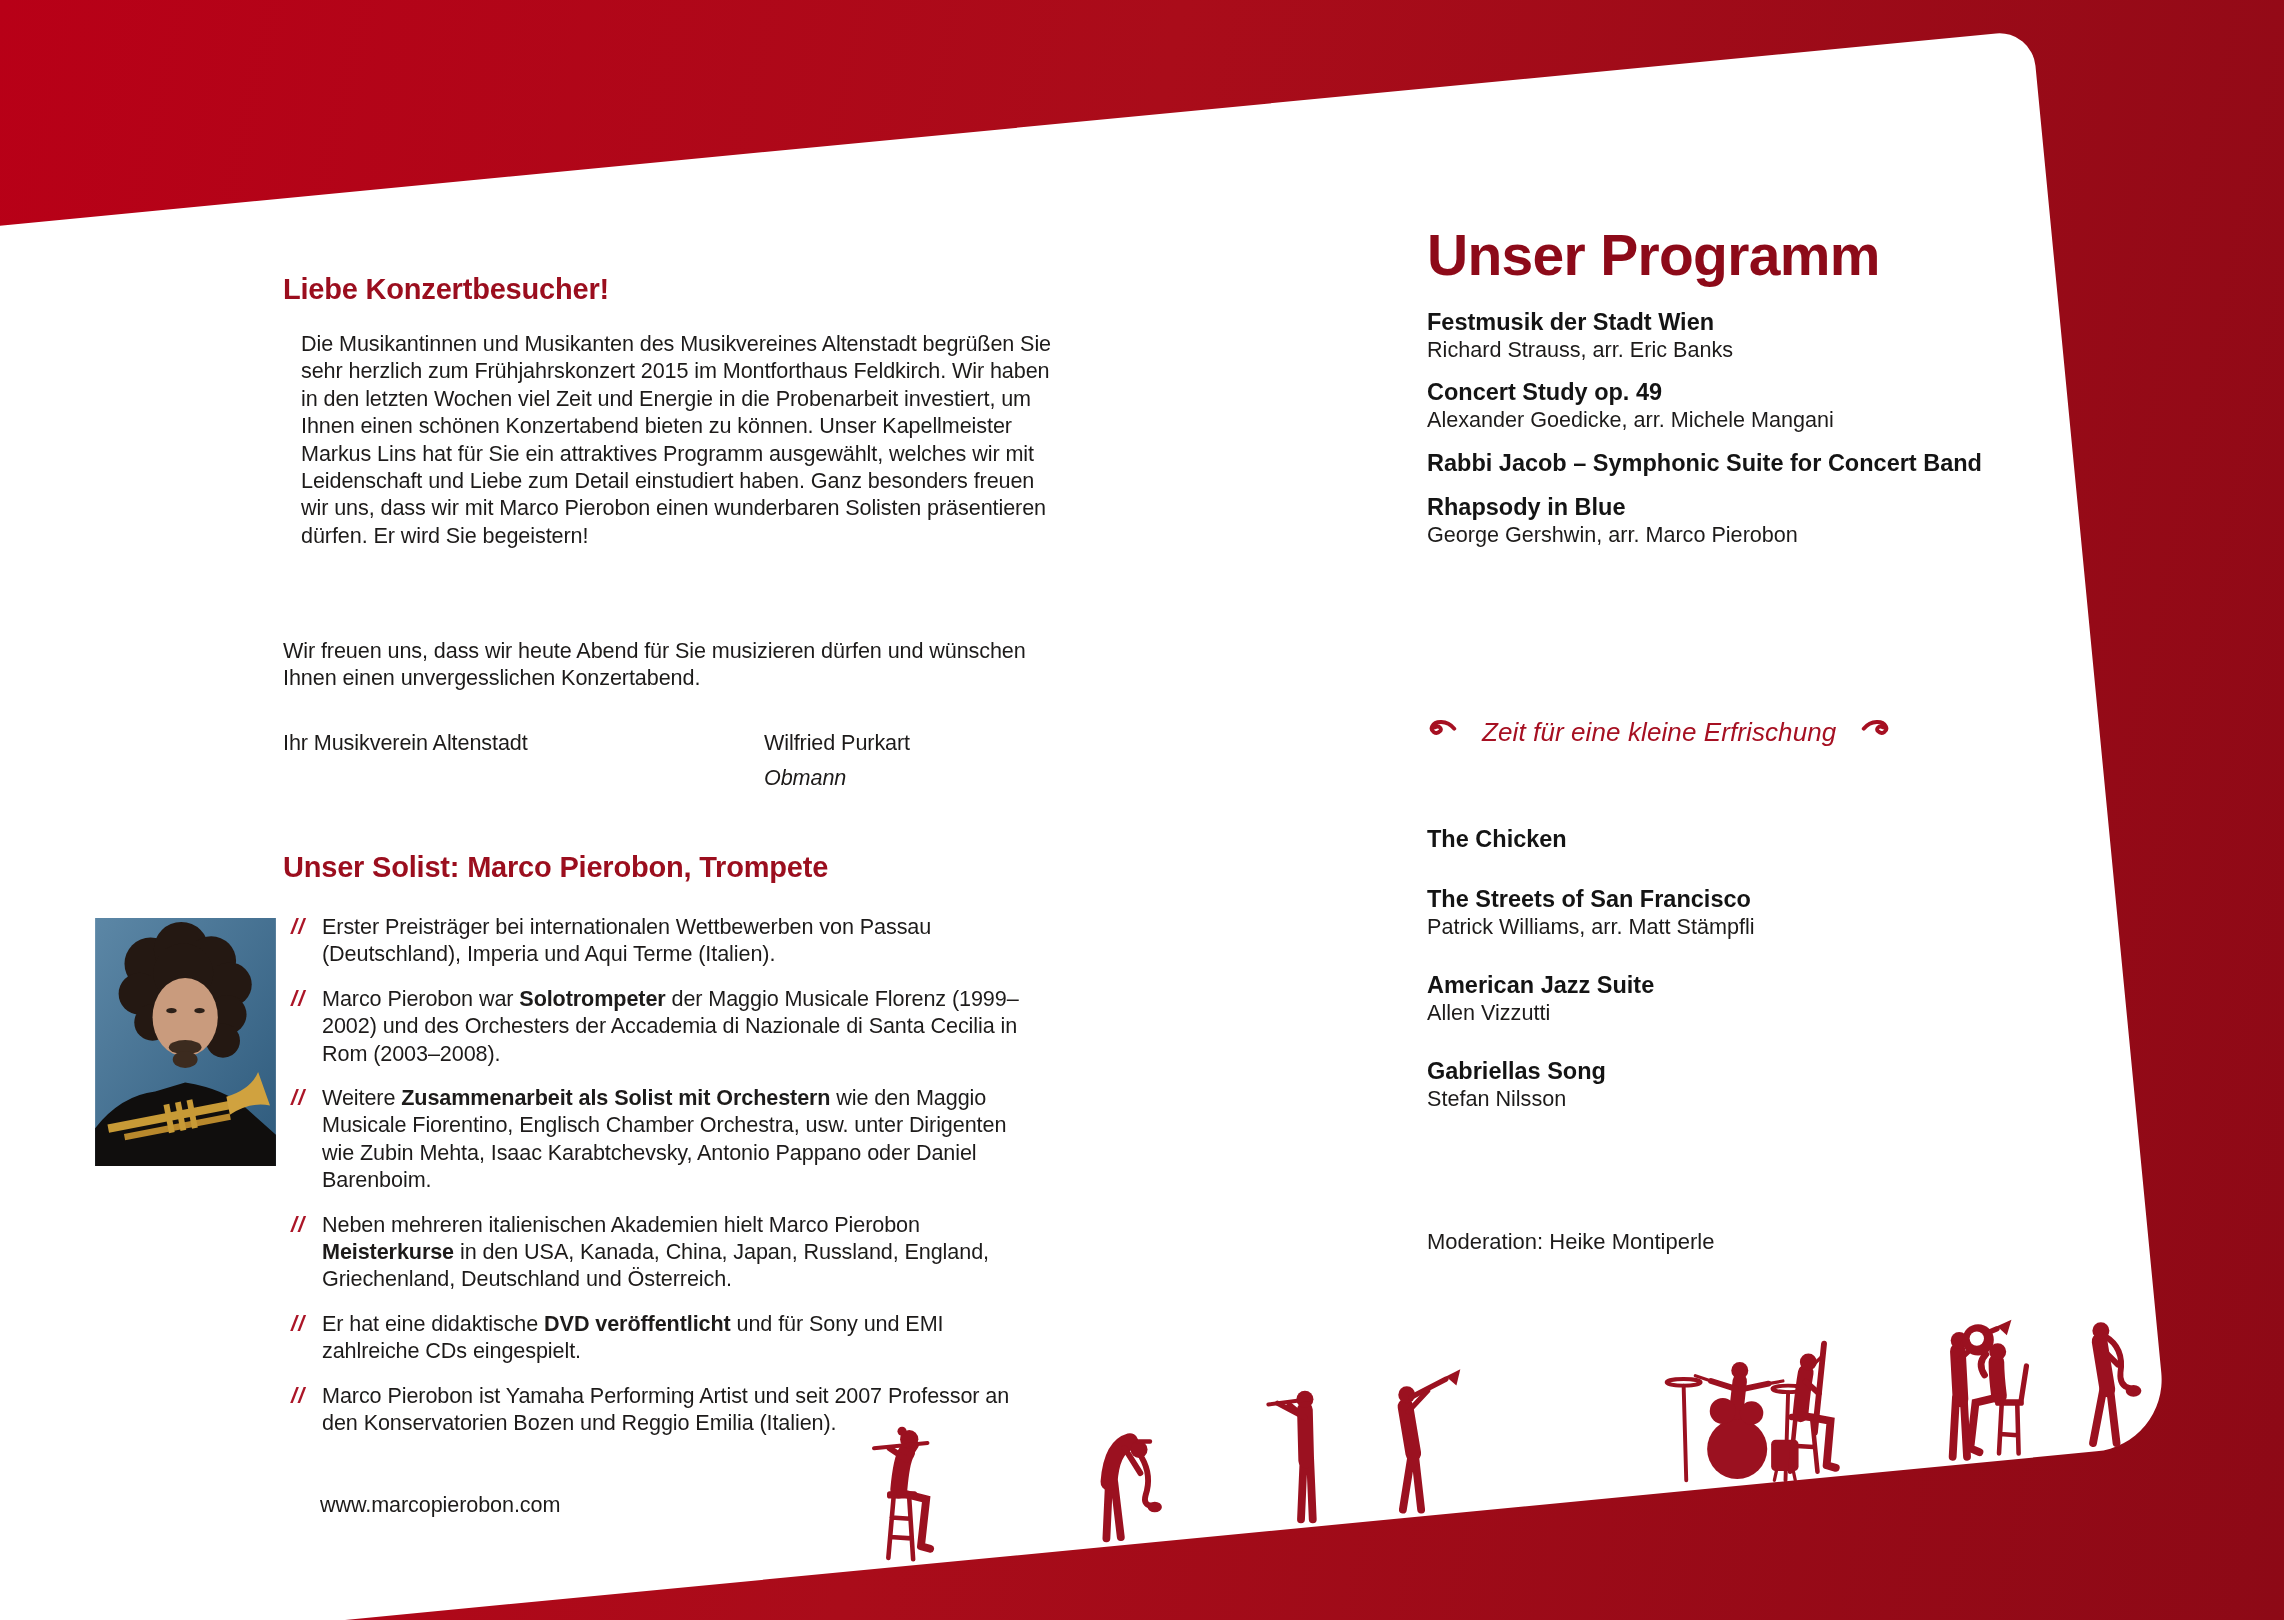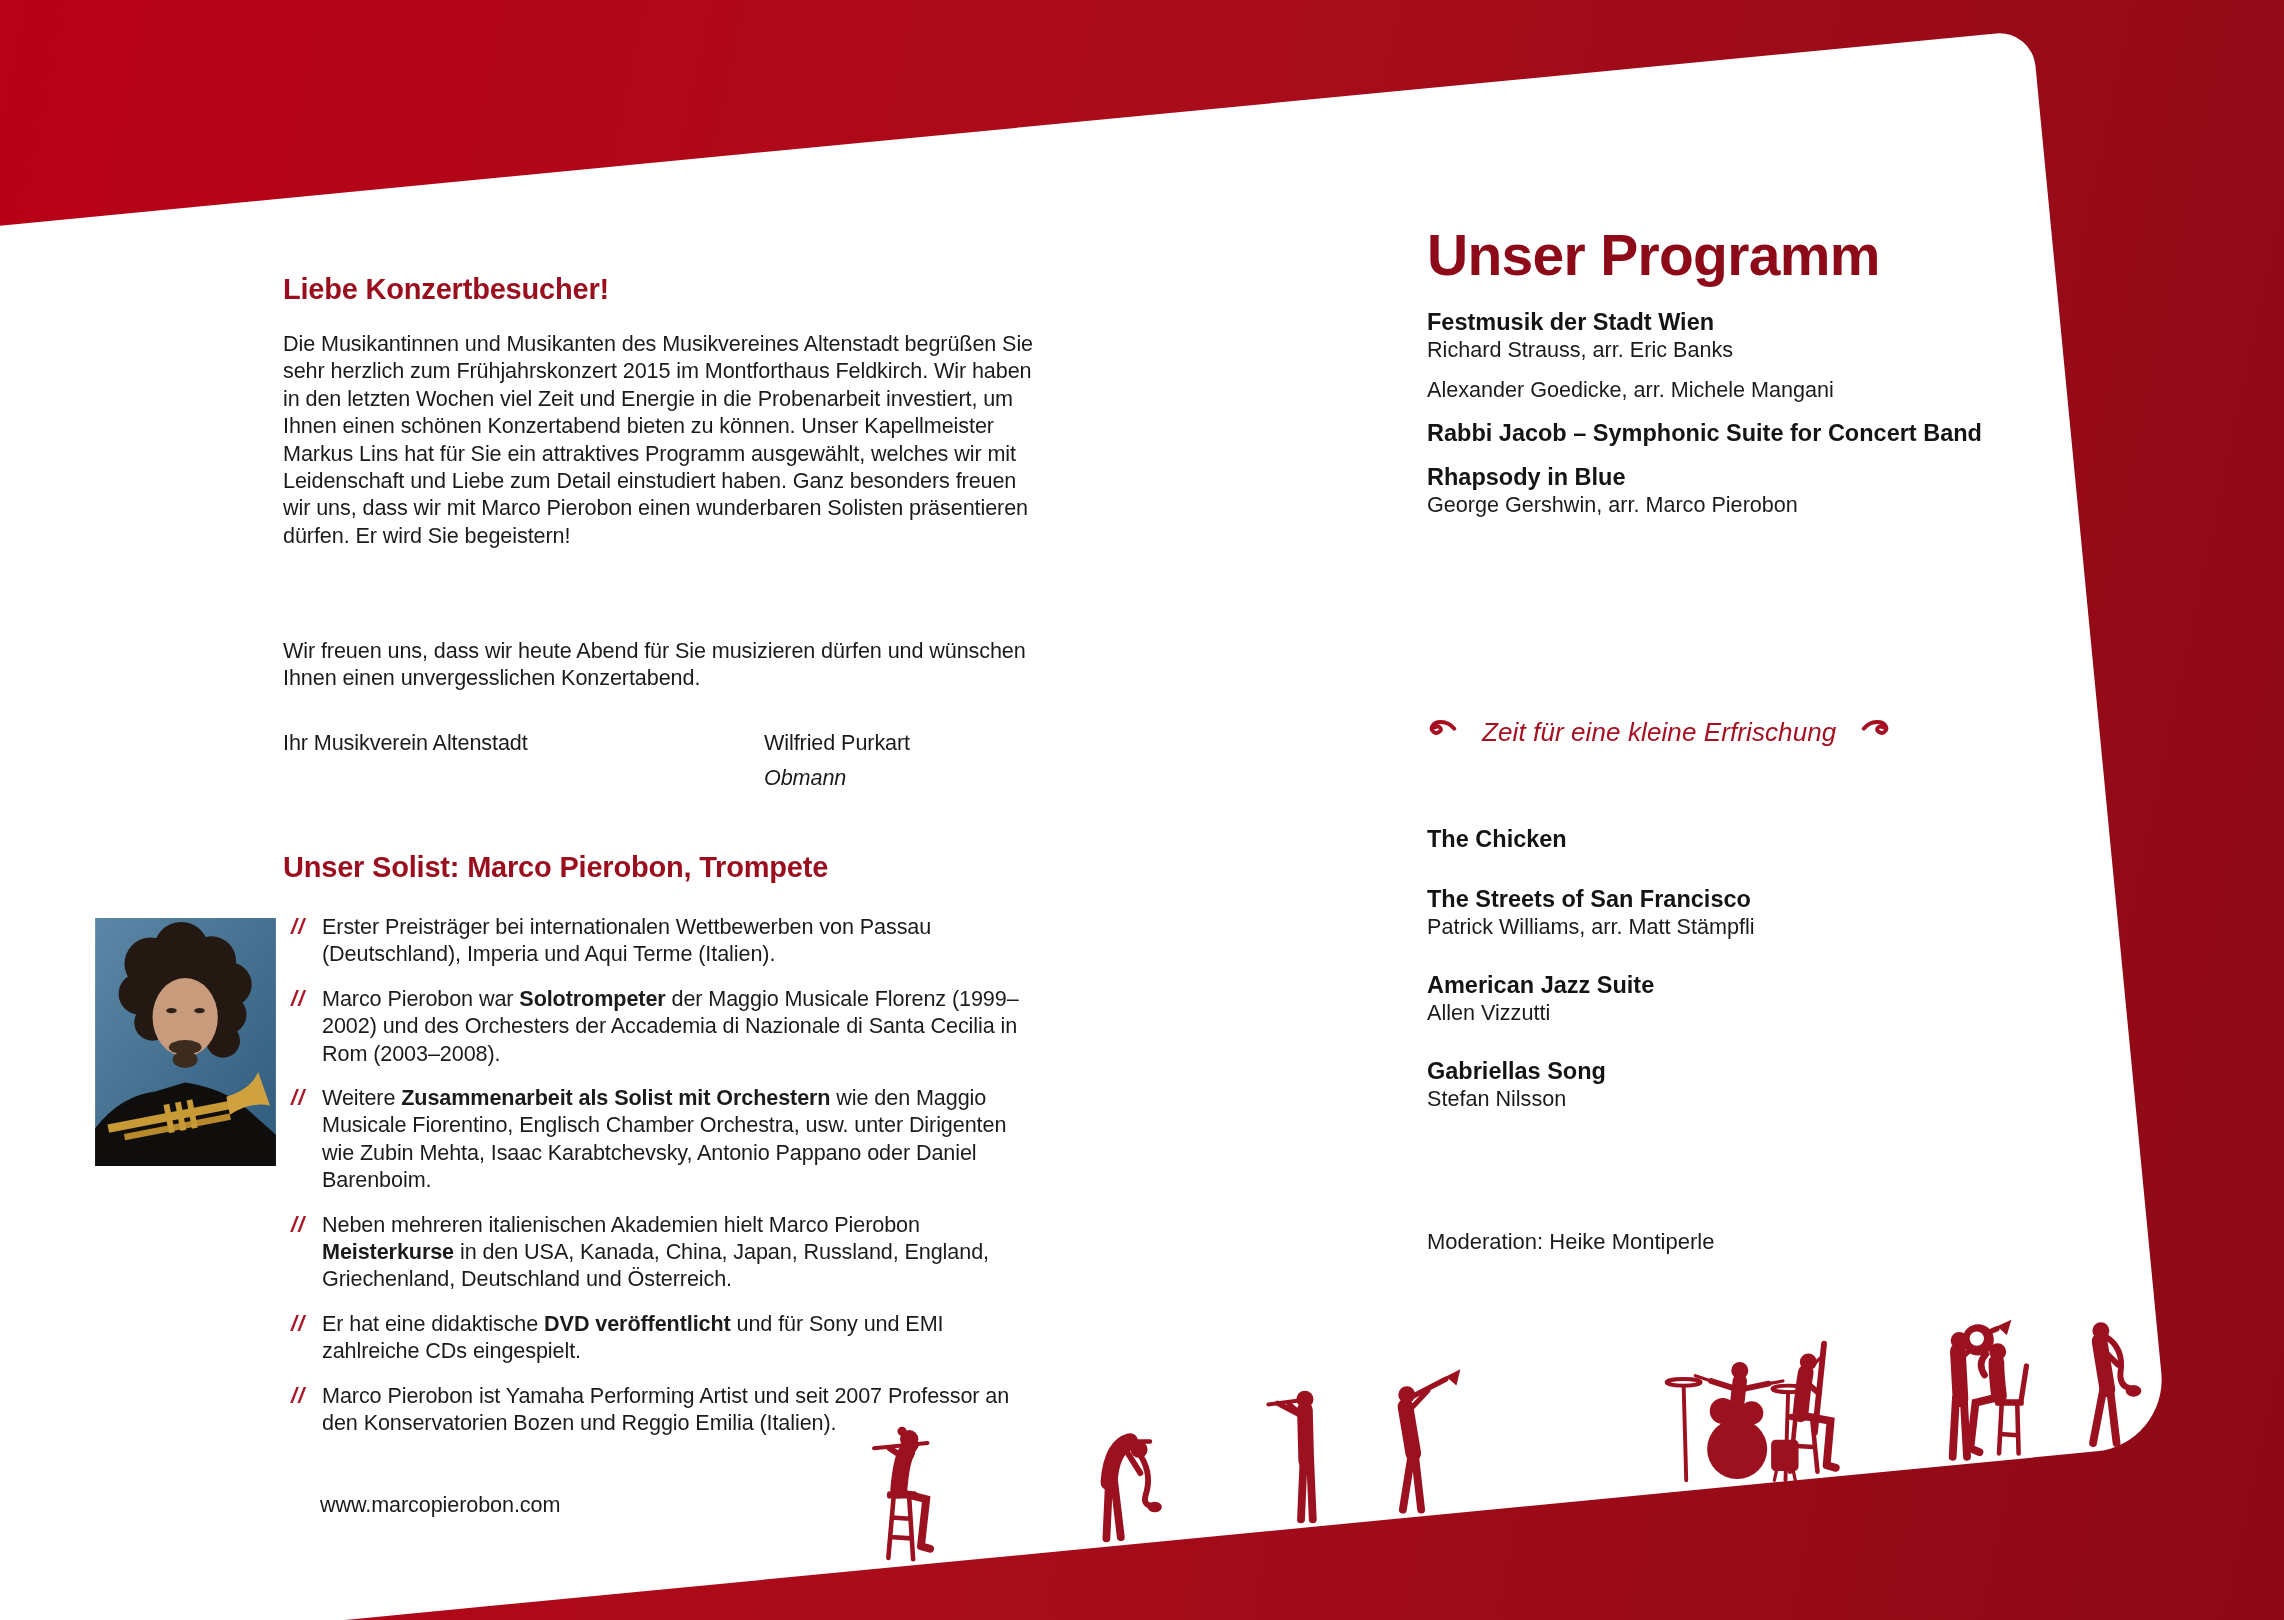--- a/index.html
+++ b/index.html
@@ -10,21 +10,21 @@
       background:linear-gradient(102deg,#b80017 0%,#aa0c1a 45%,#8d0916 100%);}
   
   .plate{position:absolute;left:-385px;top:30px;width:2417px;height:1421px;
          background:#ffffff;border-radius:36px 36px 72px 52px;
          transform:rotate(-5.5deg);transform-origin:top right;}
   .col{position:absolute;}
   
   .h-red{font-weight:700;font-size:29px;color:#9b0e1e;letter-spacing:-0.2px;}
   .body-txt{font-size:21.6px;line-height:27.4px;letter-spacing:-0.1px;}
   .left-greeting{left:283px;top:273px;text-align:right;}
-  .left-para1{left:283px;top:330px;width:761px;}
+  .left-para1{left:301px;top:330px;width:761px;}
   .left-para2{left:283px;top:637px;width:761px;}
   .signoff{left:283px;top:729px;width:761px;}
   .signoff .name-block{position:absolute;left:481px;top:0;}
   .signoff .role{display:block;font-style:italic;margin-top:7.8px;}
   .left-solist{left:283px;top:851px;}
   .photo{left:95px;top:918px;width:181px;height:248px;}
   .bullets{left:291px;top:913px;width:751px;list-style:none;margin:0;padding:0;}
   .bullet{position:relative;padding-left:31px;margin:0 0 17px 0;
           font-size:21.6px;line-height:27.4px;letter-spacing:-0.1px;}
   .bullet .mark{position:absolute;left:0;top:0;color:#ab1527;font-weight:700;
@@ -146,20 +146,21 @@
   <div class="col website body-txt">www.marcopierobon.com</div>
 
   <div class="col prog-title">Unser Programm</div>
   <div class="col prog-list list1">
   <div class="prog-item">
     <div class="ptitle">Festmusik der Stadt Wien</div>
     <div class="pcomposer">Richard Strauss, arr. Eric Banks</div>
   </div>
 
   <div class="prog-item">
+    <div class="ptitle">Concert Study op. 49</div>
     <div class="pcomposer">Alexander Goedicke, arr. Michele Mangani</div>
   </div>
 
   <div class="prog-item">
     <div class="ptitle">Rabbi Jacob – Symphonic Suite for Concert Band</div>
   </div>
 
   <div class="prog-item">
     <div class="ptitle">Rhapsody in Blue</div>
     <div class="pcomposer">George Gershwin, arr. Marco Pierobon</div>

